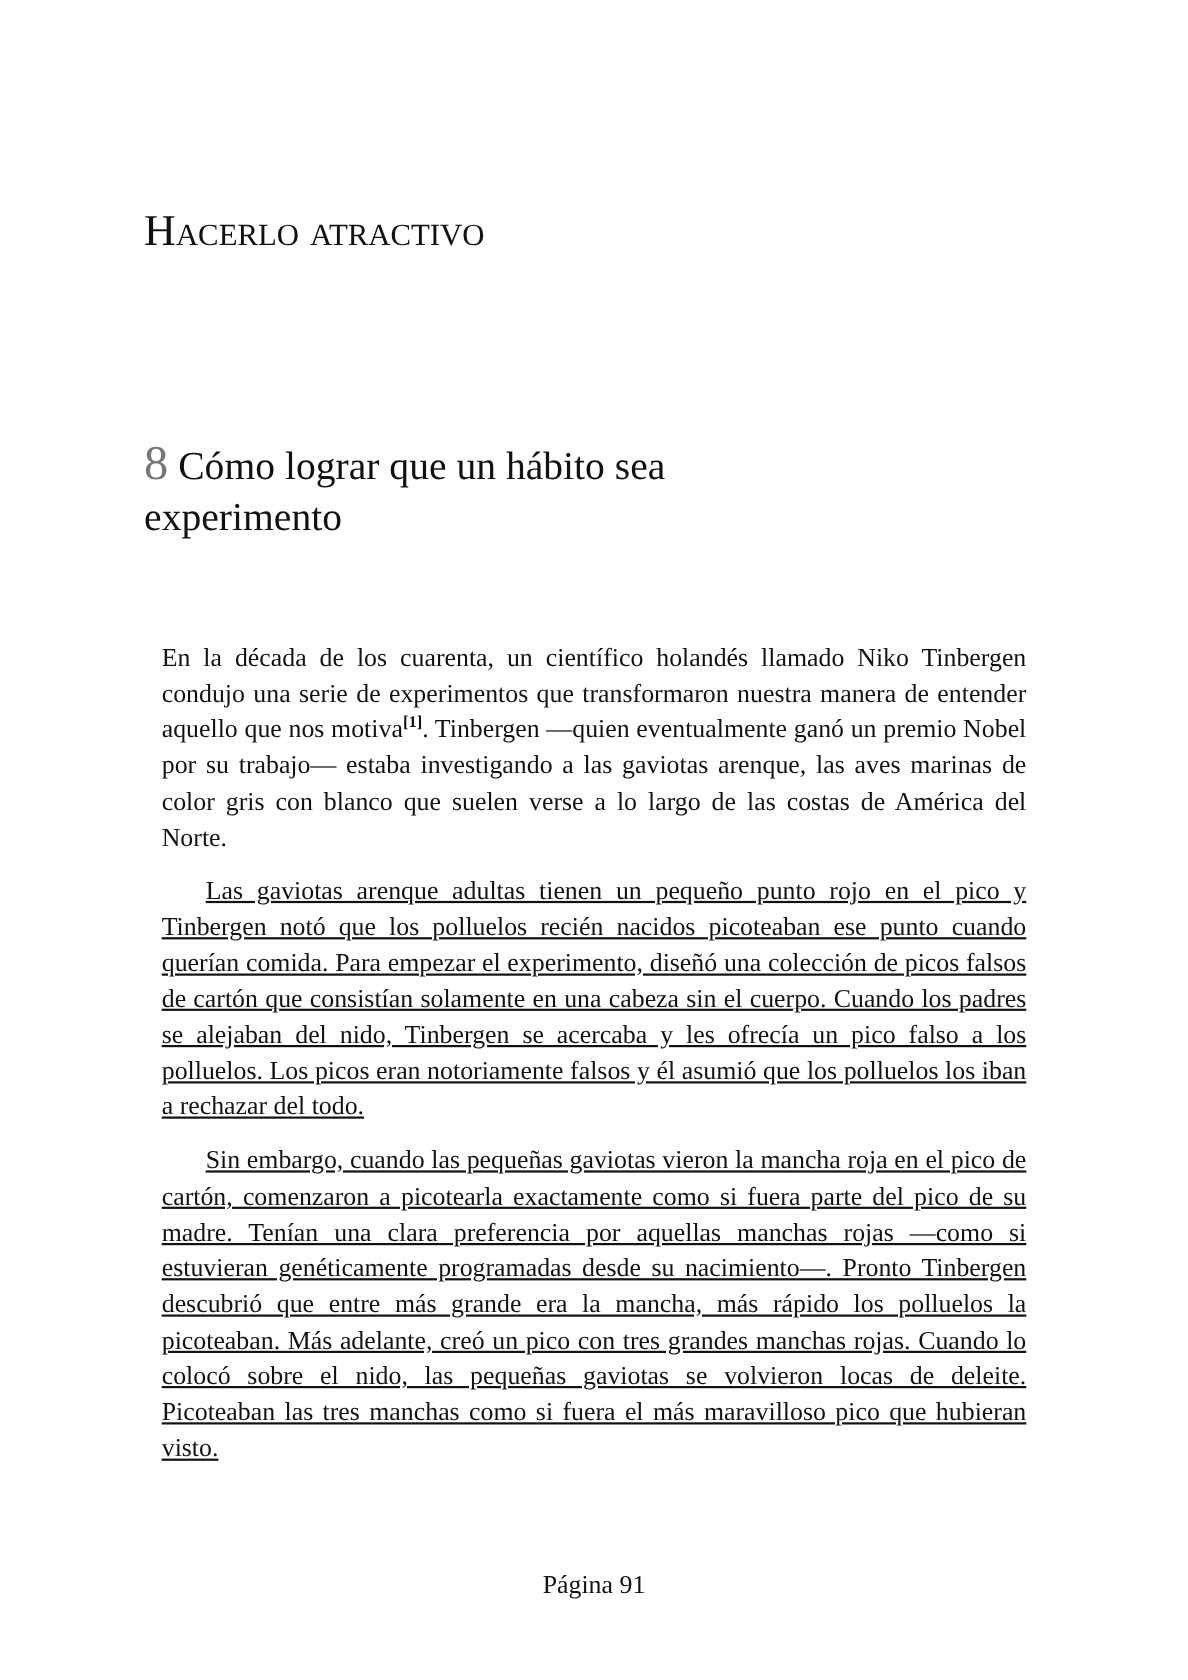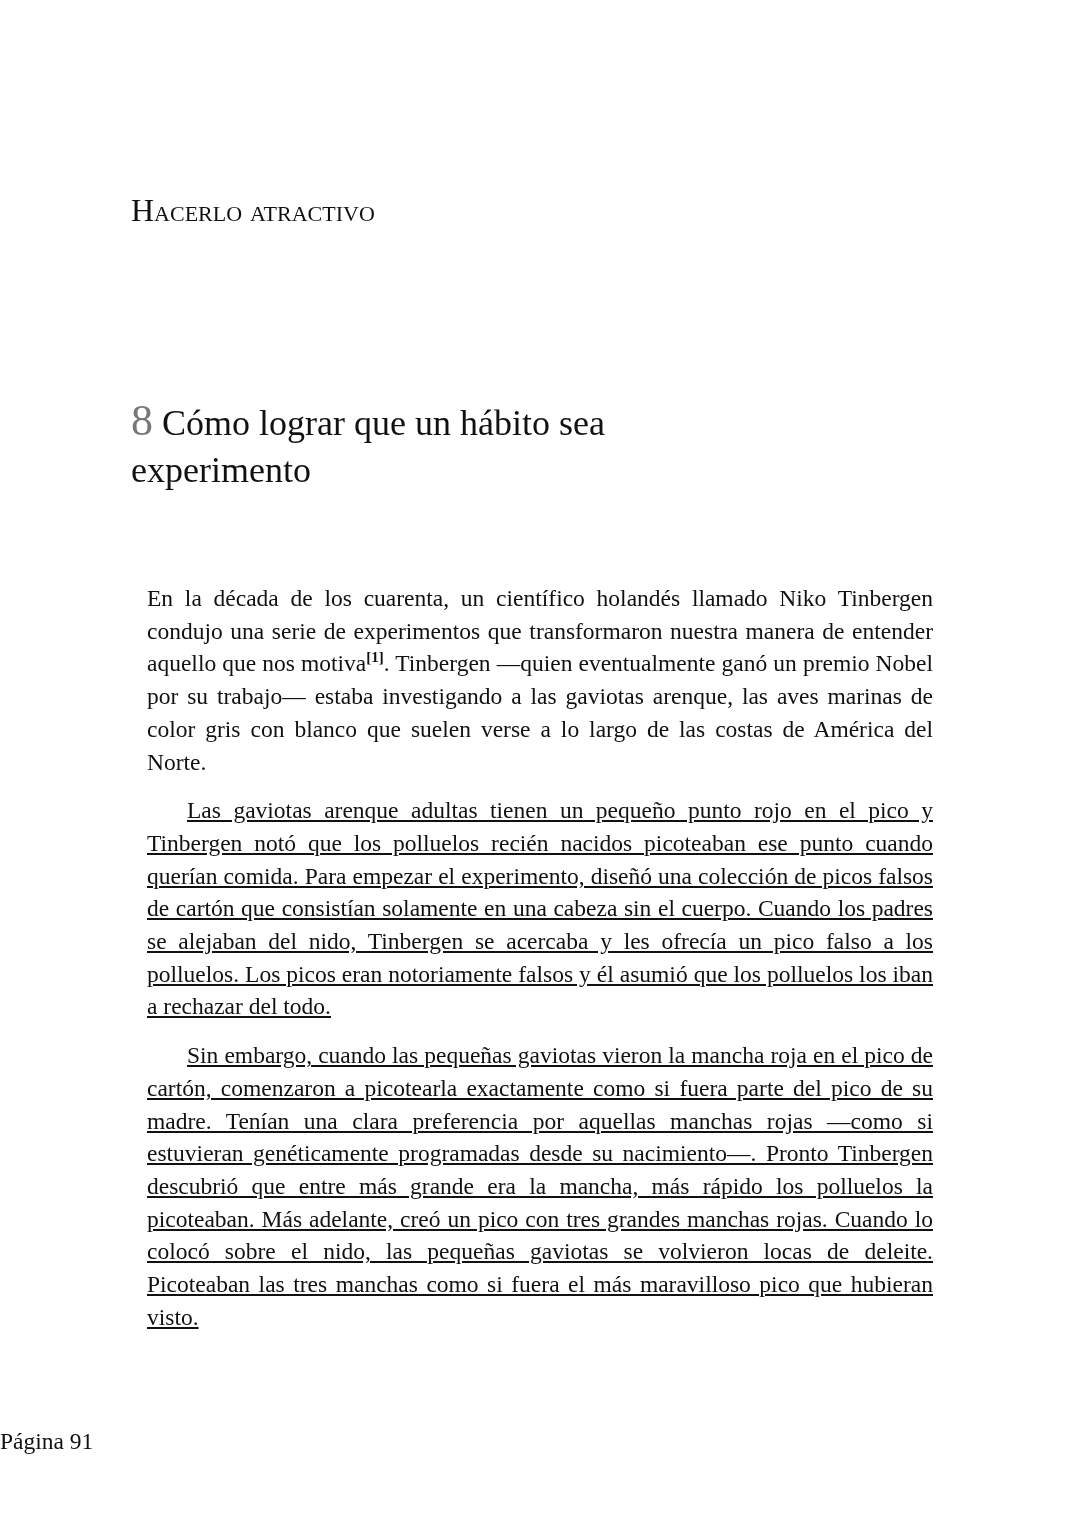--- a/index.html
+++ b/index.html
@@ -1,30 +1,30 @@
 <!DOCTYPE html>
 <html><head>
 <meta charset="utf-8">
 <style>
   html, body { margin: 0; padding: 0; background: #ffffff; }
   body { width: 1080px; height: 1527px; position: relative; overflow: hidden;
          font-family: "Liberation Serif", "DejaVu Serif", serif; color: #111; }
   .part { position: absolute; left: 131px; top: 188px; }
   .part-label { font-weight: bold; font-size: 36px; line-height: 44px; letter-spacing: 0.2px; font-variant: small-caps; }
-  .part-title { font-size: 32px; line-height: 44px; font-variant: small-caps; }
+  .part-title { font-size: 40px; line-height: 44px; font-variant: small-caps; }
   .chapter { position: absolute; left: 131px; top: 397px; width: 560px;
              font-size: 36px; line-height: 47px; }
   .chapter-num { color: #777; font-size: 44px; }
   .body-text { position: absolute; left: 131px; top: 566px; width: 818px;
                font-size: 23.5px; line-height: 32.7px; text-align: justify; }
   .body-text p { margin: 16px; }
   .body-text p.indent { text-indent: 40px; text-decoration: underline; }
   .body-text sup { font-size: 15px; font-weight: bold; line-height: 0; }
   .page-num { position: absolute; left: 0; width: 1080px; top: 1428px;
-              text-align: left; font-size: 23.5px; }
+              text-align: center; font-size: 23.5px; }
 </style>
 </head>
 <body>
 
 <div class="part">
   <div class="part-title">Hacerlo atractivo</div>
 </div>
 
 <div class="chapter">
   <span class="chapter-num">8</span>

